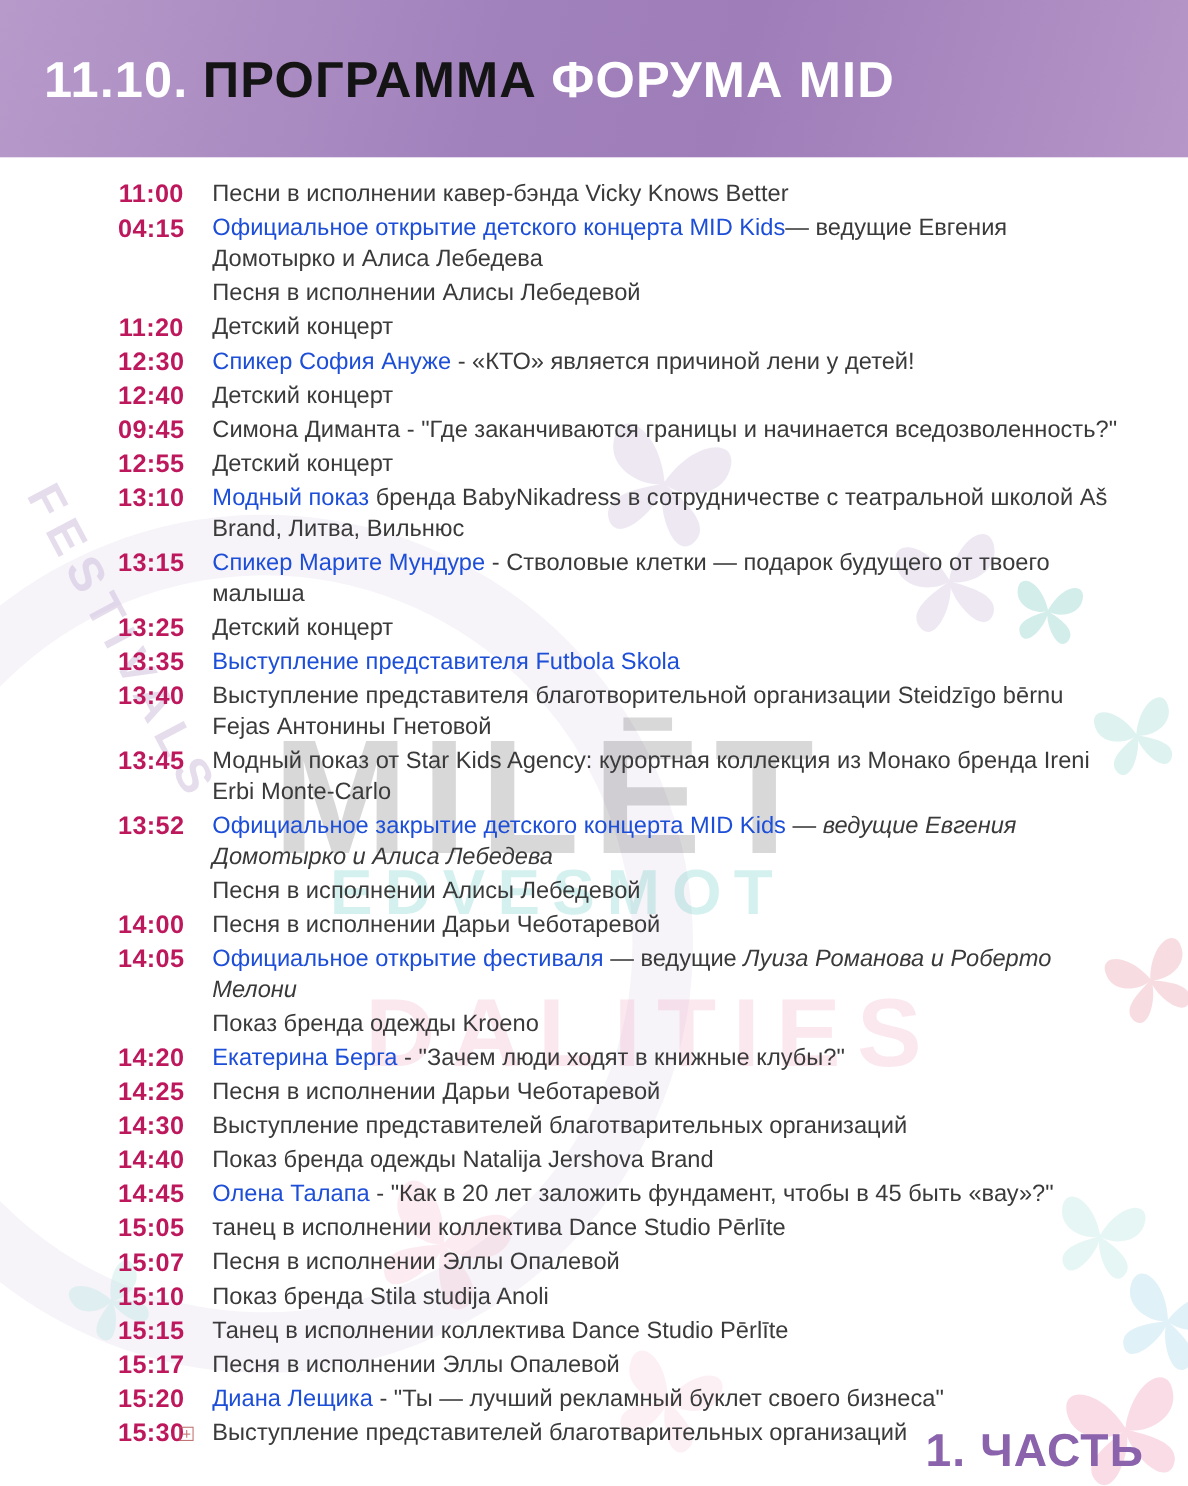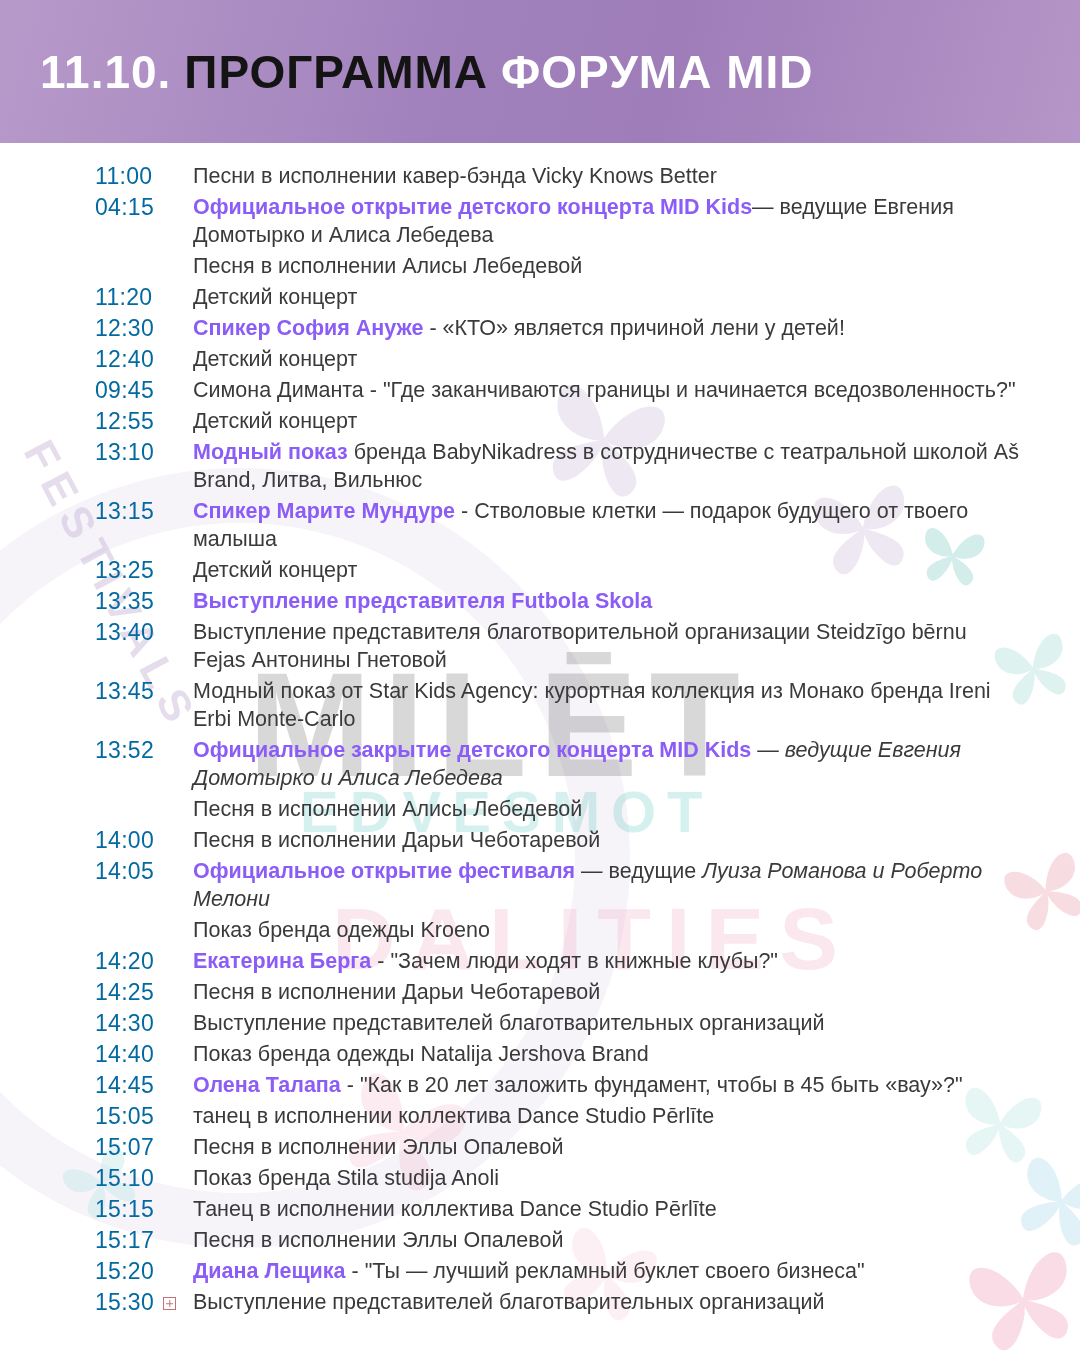--- a/index.html
+++ b/index.html
@@ -22,23 +22,23 @@
   .wm-festivals{left:58px;top:432px;font-size:44px;letter-spacing:9px;color:#c2aed4;opacity:.42;transform:rotate(62deg);transform-origin:left top;font-weight:600;}
   .wm-ring{left:-150px;top:468px;width:780px;height:780px;border:55px solid #d5c7e3;border-radius:50%;opacity:.22;box-sizing:border-box;}
   .wm-milet{left:248px;top:640px;font-size:148px;letter-spacing:12px;color:#404040;opacity:.20;}
   .wm-edvesmot{left:300px;top:778px;font-size:58px;letter-spacing:11px;color:#5ecac2;opacity:.26;font-weight:700;}
   .wm-dalities{left:332px;top:888px;font-size:88px;letter-spacing:15px;color:#f0a9c4;opacity:.26;font-weight:700;}
   .bf{position:absolute;z-index:0;pointer-events:none;}
   .bf svg{display:block;width:100%;height:100%;}
   
   .schedule{position:absolute;left:95px;top:162px;width:930px;z-index:2;}
   .row{display:flex;margin-bottom:3px;}
-  .time{flex:0 0 85px;text-align:left;font-weight:400;font-size:23px;line-height:28px;color:#0369a1;letter-spacing:.3px;}
+  .time{flex:0 0 85px;text-align:center;font-weight:700;font-size:23px;line-height:28px;color:#be185d;letter-spacing:.3px;}
   .desc{margin-left:13px;max-width:830px;font-size:21.5px;line-height:28px;color:#3a3a3a;}
-  .desc .b{font-weight:700;color:#8b5cf6;}
+  .desc .b{font-weight:400;color:#1d4ed8;}
   .desc .i{font-style:italic;}
   
   .part-label{position:absolute;right:40px;bottom:8px;font-size:42px;font-weight:800;color:#8a63ac;z-index:2;letter-spacing:1px;}
   .tbl-handle{position:absolute;left:163px;top:1297px;width:13px;height:13px;z-index:2;
     border:1.5px solid #b85c5c;box-sizing:border-box;opacity:.85;}
   .tbl-handle::before,.tbl-handle::after{content:"";position:absolute;background:#b85c5c;}
   .tbl-handle::before{left:50%;top:2px;bottom:2px;width:1.5px;transform:translateX(-50%);}
   .tbl-handle::after{top:50%;left:2px;right:2px;height:1.5px;transform:translateY(-50%);}
 </style>
 </head>
@@ -236,14 +236,15 @@
         <div class="time">15:20</div>
         <div class="desc"><span class="b">Диана Лещика</span><span> - "Ты — лучший рекламный буклет своего бизнеса"</span></div>
       </div>
       <div class="row">
         <div class="time">15:30</div>
         <div class="desc"><span>Выступление представителей благотварительных организаций</span></div>
       </div>
     </div>
 
   <div class="tbl-handle" title=""></div>
+  <div class="part-label">1. ЧАСТЬ</div>
 
 </div>
 
 </body></html>

